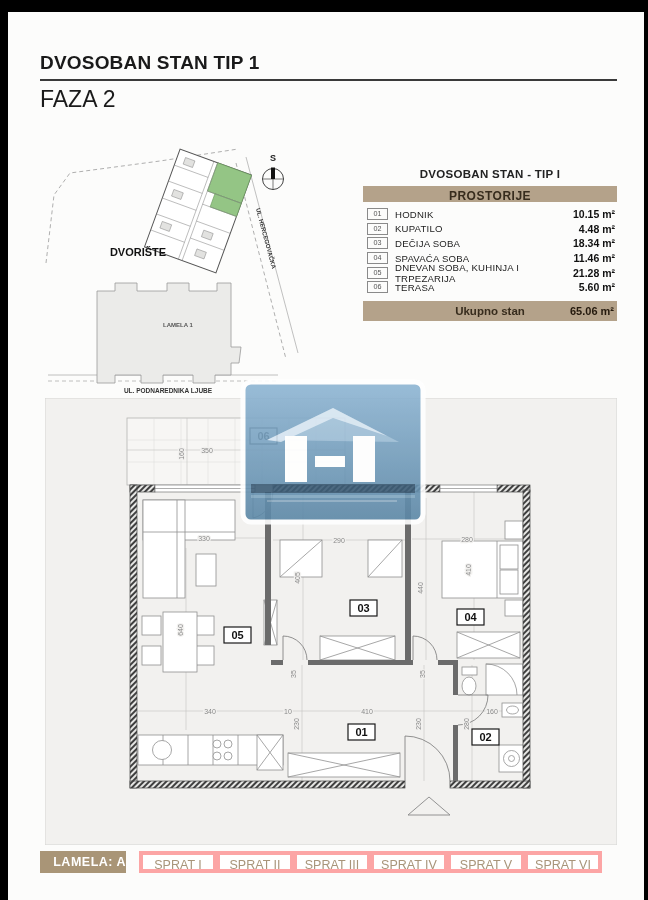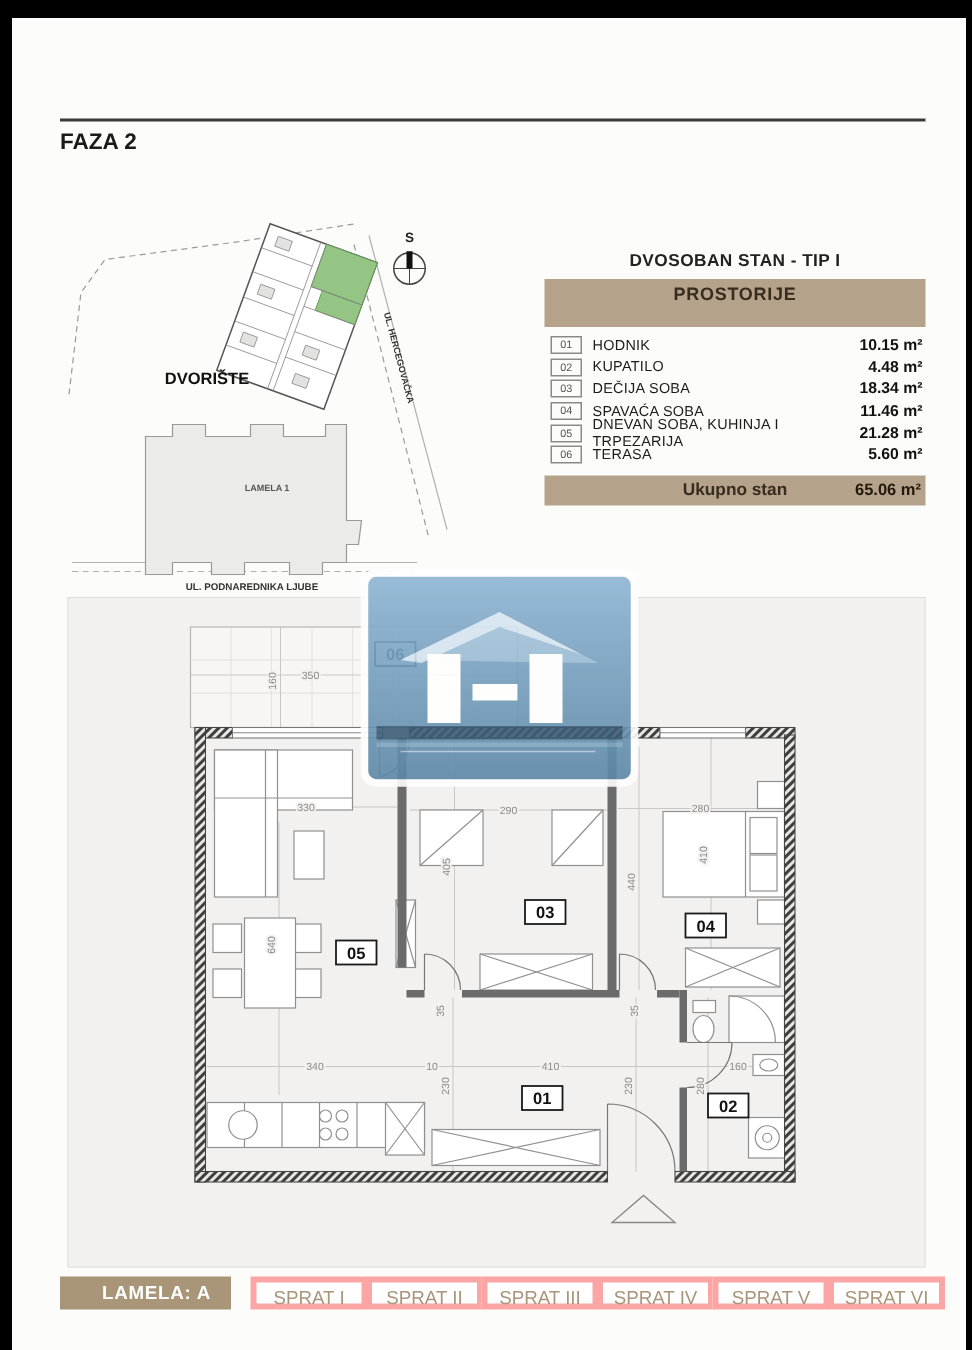--- a/index.html
+++ b/index.html
@@ -5,66 +5,67 @@
   html,body{margin:0;padding:0;background:#e9e9e9;}
   .page{position:relative;width:648px;height:900px;background:#fcfcfb;overflow:hidden;
         font-family:"Liberation Sans",sans-serif;color:#1a1a1a;}
   .frame{position:absolute;background:#000;}
   .frame.top{left:0;top:0;width:648px;height:12px;}
   .frame.left{left:0;top:0;width:8px;height:900px;}
   .frame.right{left:644px;top:0;width:4px;height:900px;}
 
   .title{position:absolute;left:40px;top:52px;font-size:19px;font-weight:bold;letter-spacing:.2px;}
   .rule{position:absolute;left:40px;top:79px;width:577px;height:2px;background:#3a3a3a;}
-  .subtitle{position:absolute;left:40px;top:86px;font-size:15px;font-weight:bold;}
+  .subtitle{position:absolute;left:40px;top:86px;font-size:23px;font-weight:normal;}
 
   .logo{position:absolute;left:428px;top:13px;width:188px;height:62px;}
   .logo .brand{font-family:"Liberation Serif",serif;font-size:31px;letter-spacing:1px;color:#151515;line-height:1;}
   .logo .sub{font-size:10.5px;letter-spacing:7.5px;color:#222;margin-top:1px;}
   .logo svg{position:absolute;right:0;top:0;}
 
   .siteplan{position:absolute;left:40px;top:135px;width:320px;height:265px;}
 
   .tablebox{position:absolute;left:363px;top:168px;width:254px;}
   .tbl-title{text-align:center;font-weight:bold;font-size:11.5px;color:#222;letter-spacing:.3px;height:18px;}
   .tbl-band{background:#b4a28a;color:#372c1d;font-weight:bold;font-size:12px;text-align:center;
-            height:32px;line-height:20px;letter-spacing:.5px;margin-bottom:5px;}
+            height:16px;line-height:20px;letter-spacing:.5px;margin-bottom:5px;}
   .tbl-row{display:flex;align-items:center;height:14.6px;position:relative;}
   .num-box{width:19px;height:10px;border:1px solid #8a8a8a;font-size:7.2px;color:#555;
            text-align:center;line-height:10px;margin:0 7px 0 4px;flex:0 0 auto;}
   .room-name{font-size:9.6px;color:#1c1c1c;letter-spacing:.2px;flex:1;}
   .room-area{font-size:10.5px;font-weight:bold;color:#111;text-align:right;padding-right:2px;}
   .tbl-total{background:#b4a28a;height:20px;line-height:20px;margin-top:6px;position:relative;}
   .tot-label{text-align:center;font-weight:bold;font-size:11.5px;color:#372c1d;}
   .tot-area{position:absolute;right:3px;top:0;font-weight:bold;font-size:11px;color:#24190d;}
 
   .plan{position:absolute;left:45px;top:398px;width:572px;height:447px;}
   .watermark{position:absolute;left:237px;top:378px;width:192px;height:152px;opacity:.9;}
 
   .footer{position:absolute;left:40px;top:851px;display:flex;align-items:center;}
   .lamela{width:86px;height:22px;background:#a99577;color:#fff;font-weight:bold;font-size:12.5px;
-          text-align:left;line-height:22px;letter-spacing:.5px;padding-left:28px;}
+          text-align:right;line-height:22px;letter-spacing:.5px;}
   .floors{display:flex;margin-left:13px;}
   .floor-btn{box-sizing:border-box;width:78px;height:22px;border:4px solid #fca5a5;color:#a8957a;
              font-size:12.5px;text-align:center;line-height:20px;background:#fff;cursor:pointer;}
   .floor-btn + .floor-btn{margin-left:-1px;}
 
   svg text{font-family:"Liberation Sans",sans-serif;}
   .dim{font-size:7px;fill:#8a8a8a;paint-order:stroke;stroke:#f2f1ef;stroke-width:2.5px;}
   .dims-line{stroke:#c2c2c0;stroke-width:.6;}
   .roomlbl{font-size:11px;font-weight:bold;fill:#111;}
 </style>
 </head>
 <body>
 
 <div class="page">
   <div class="frame top"></div>
   <div class="frame left"></div>
   <div class="frame right"></div>
 
+  <div class="title">DVOSOBAN STAN TIP 1</div>
   <div class="rule"></div>
   <div class="subtitle">FAZA 2</div>
 
 
   <svg class="siteplan" viewBox="0 0 320 265">
     <g fill="none" stroke="#9a9a9a" stroke-width="0.8" stroke-dasharray="4,3">
       <polyline points="6,128 14,60 30,38 120,26 198,14"></polyline>
       <polyline points="196,28 246,224"></polyline>
     </g>
     <g stroke="#b0b0b0" stroke-width="0.8" fill="none">

